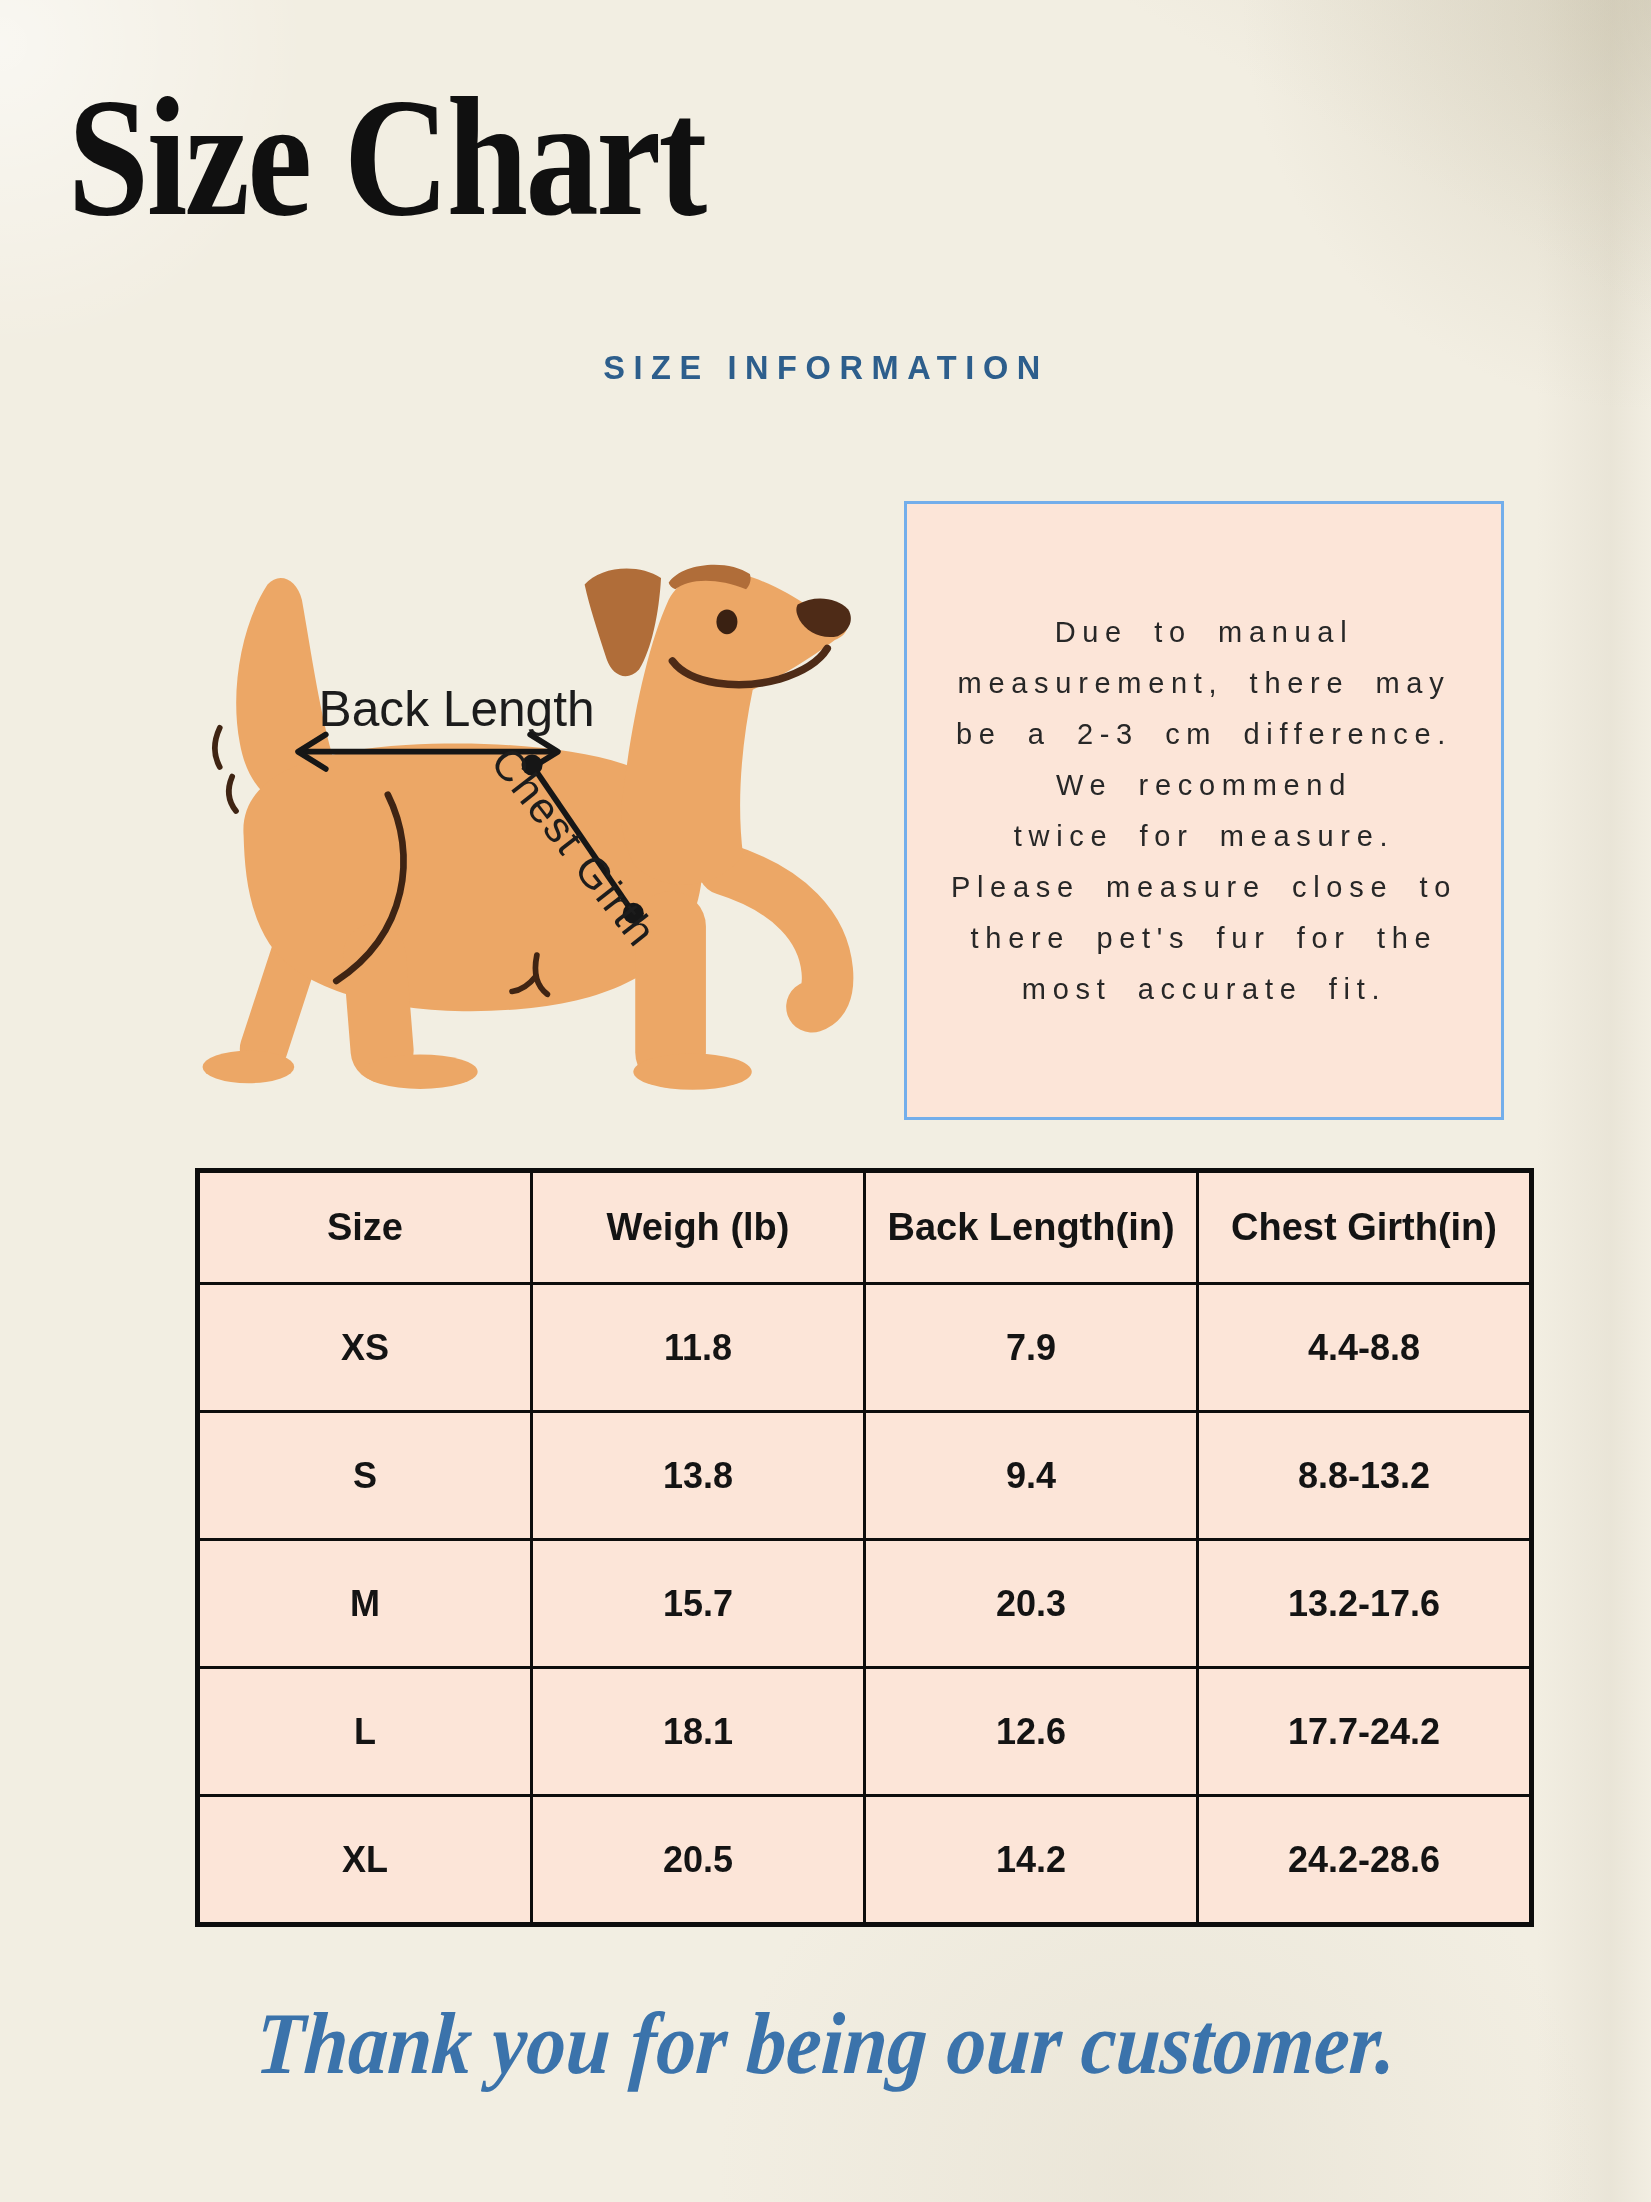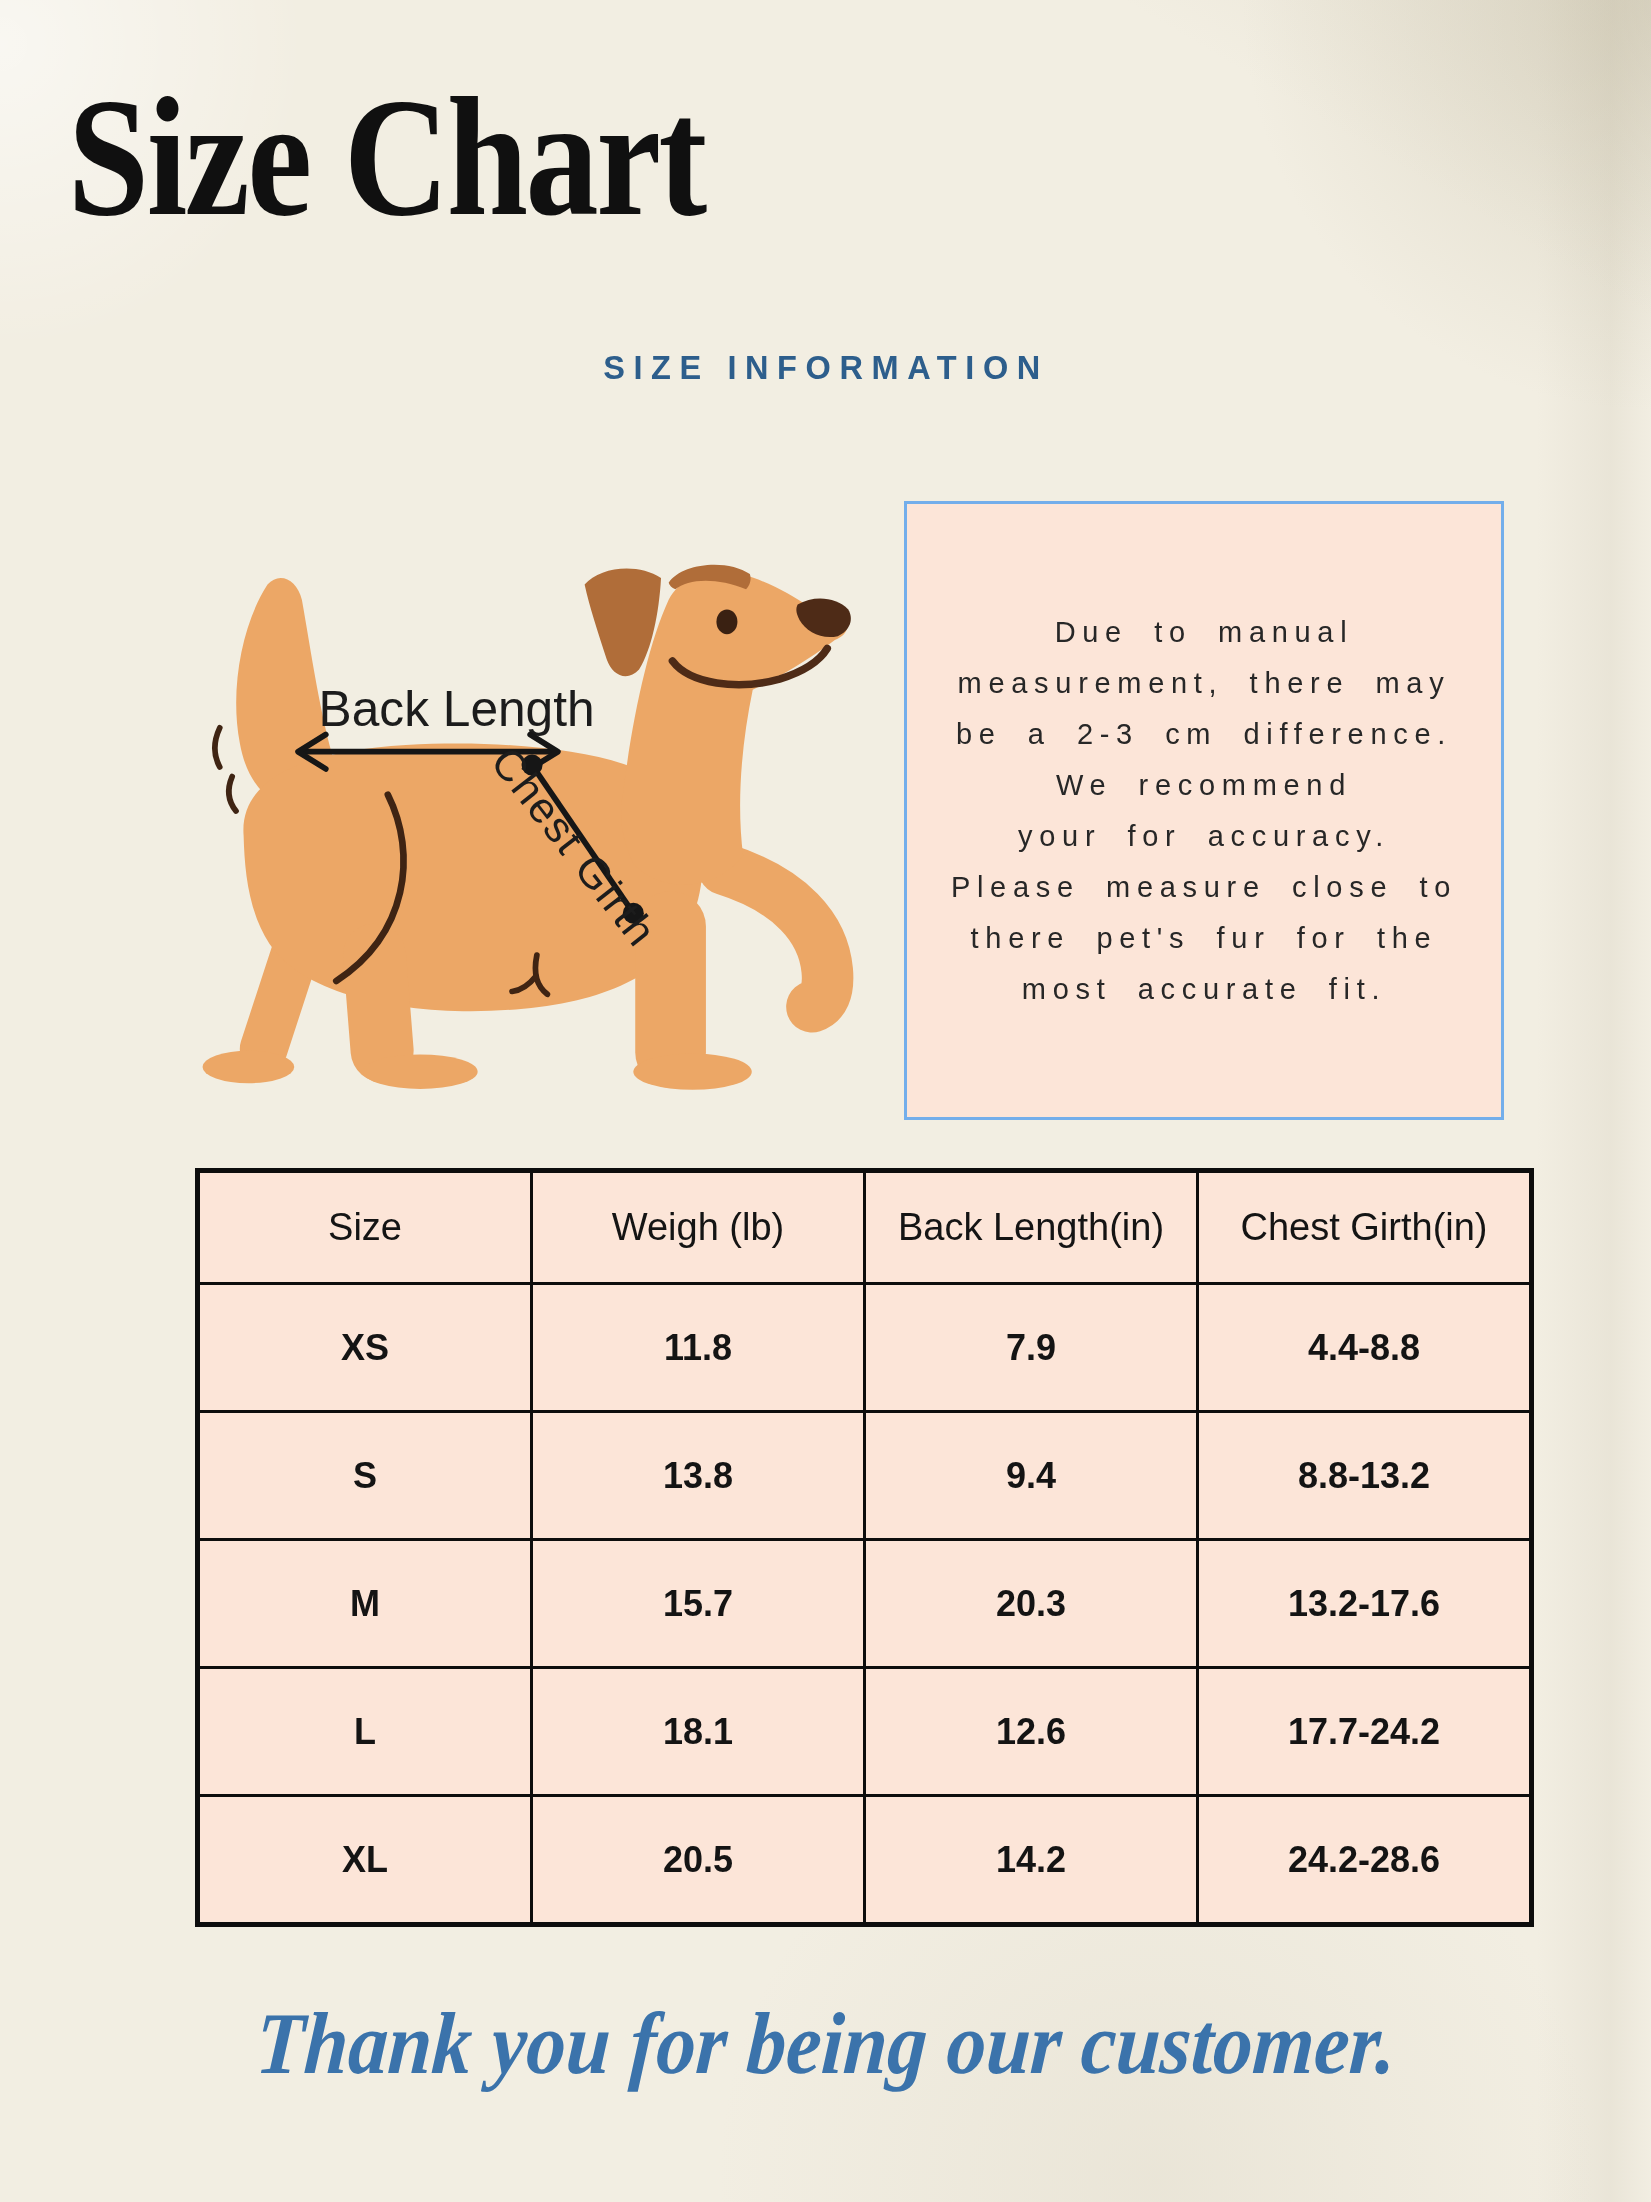--- a/index.html
+++ b/index.html
@@ -57,21 +57,21 @@
     width: 1311px;
     border: 5.7px solid #0d0d0d;
     background: #fce5d8;
   }
   table.size-table th, table.size-table td {
     border: 3.8px solid #0d0d0d;
     text-align: center; vertical-align: middle;
     color: #141414;
     width: 328px;
   }
-  table.size-table th { height: 107px; font-size: 38px; font-weight: normal; }
+  table.size-table th { height: 107px; font-size: 38px; font-weight: bold; }
   table.size-table td { height: 123px; font-size: 36px; font-weight: bold; }
   table.size-table td.bold { font-weight: bold; }
 
   .footer-script {
     position: absolute; top: 1993px; left: 0; width: 100%;
     text-align: center;
     font-family: "Liberation Serif", serif;
     font-style: italic; font-weight: bold;
     font-size: 88px; color: #3b73ab;
   }
@@ -140,21 +140,21 @@
       <text class="measure-label" font-size="45" letter-spacing="2" transform="translate(312,218) rotate(52)">Chest Girth</text>
     </g>
   </svg>
 
   <div class="note-box">
     <div class="note-text">
         <div>Due to manual</div>
         <div>measurement, there may</div>
         <div>be a 2-3 cm difference.</div>
         <div>We recommend</div>
-        <div>your for accuracy.</div>
+        <div>twice for measure.</div>
         <div>Please measure close to</div>
         <div>there pet's fur for the</div>
         <div>most accurate fit.</div>
       </div>
   </div>
 
   <div class="table-wrap">
     <table class="size-table">
       <thead>
         <tr>

